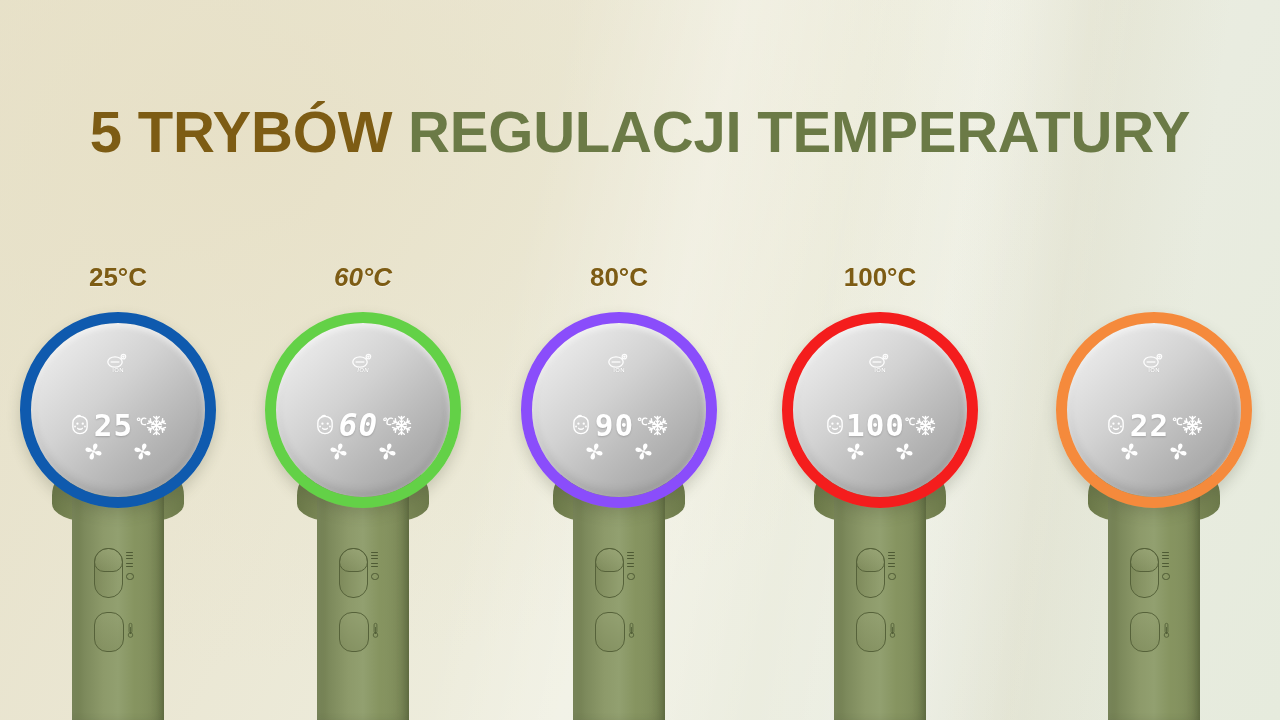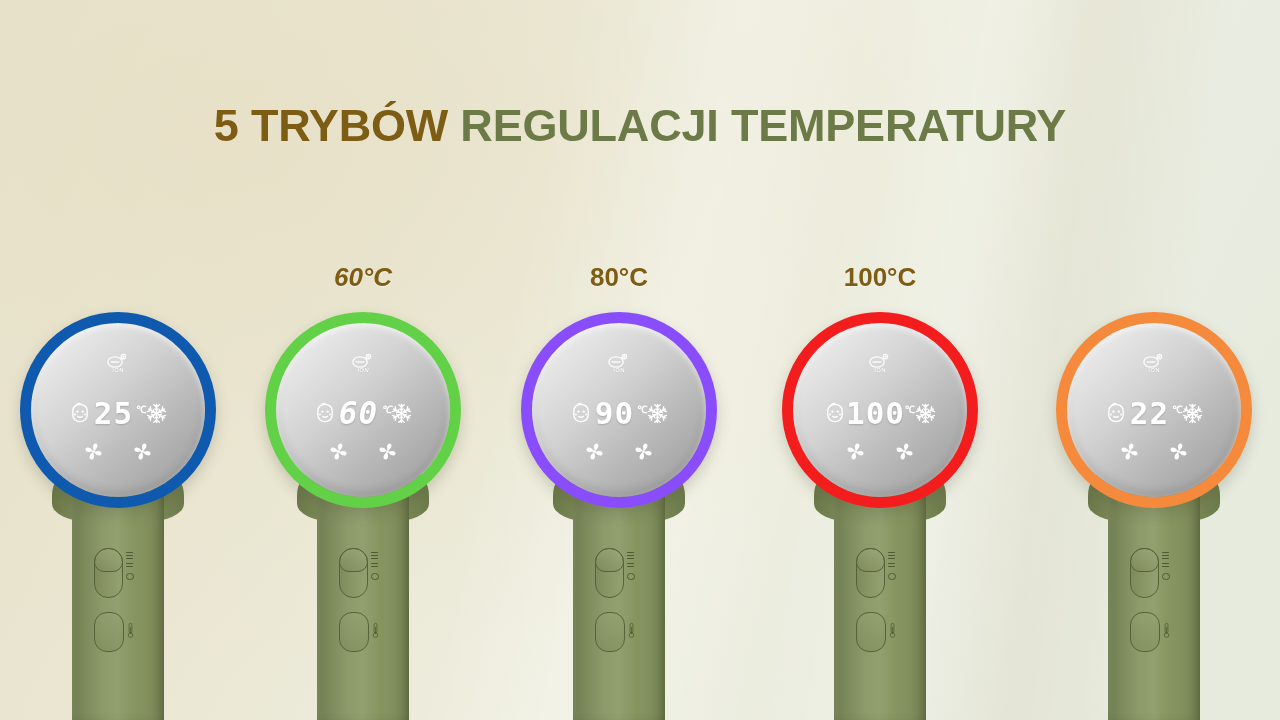--- a/index.html
+++ b/index.html
@@ -35,21 +35,21 @@
     pointer-events: none;
   }
 
   
   .title {
     position: absolute;
     top: 103px;
     left: 0;
     width: 1280px;
     text-align: center;
-    font-size: 45px;
+    font-size: 58px;
     font-weight: 700;
     letter-spacing: -0.2px;
     white-space: nowrap;
     line-height: 1;
   }
   .title .part-a { color: #7d5c14; }
   .title .part-b { color: #6b7a46; }
 
   
   .devices {
@@ -226,21 +226,21 @@
     transform: translateX(-50%);
     font-size: 6px;
     font-weight: 700;
     letter-spacing: 0.3px;
     color: #ffffff;
     text-shadow: 0 0 1px rgba(0,0,0,0.25);
   }
 
   .readout {
     position: absolute;
-    top: 68px;
+    top: 80px;
     left: 0;
     width: 100%;
     height: 44px;
     display: flex;
     align-items: center;
     justify-content: center;
   }
   .baby-icon { width: 22px; height: 22px; flex: 0 0 auto; }
   .temp-value {
     font-family: "DejaVu Sans Mono", monospace;
@@ -278,20 +278,21 @@
 <body>
 
 <div id="stage">
 
   <div class="title">
     <span class="part-a">5 TRYBÓW</span><span class="part-b"> REGULACJI TEMPERATURY</span>
   </div>
 
   <div class="devices">
       <div class="device" style="left: 8px;">
+    <div class="device-label">25°C</div>
 
     <div class="handle-neck"></div>
     <div class="handle"></div>
 
     <div class="switch">
       <div class="switch-thumb"></div>
     </div>
     <div class="switch-marks">
       <span class="mark-3">
             <i></i>

